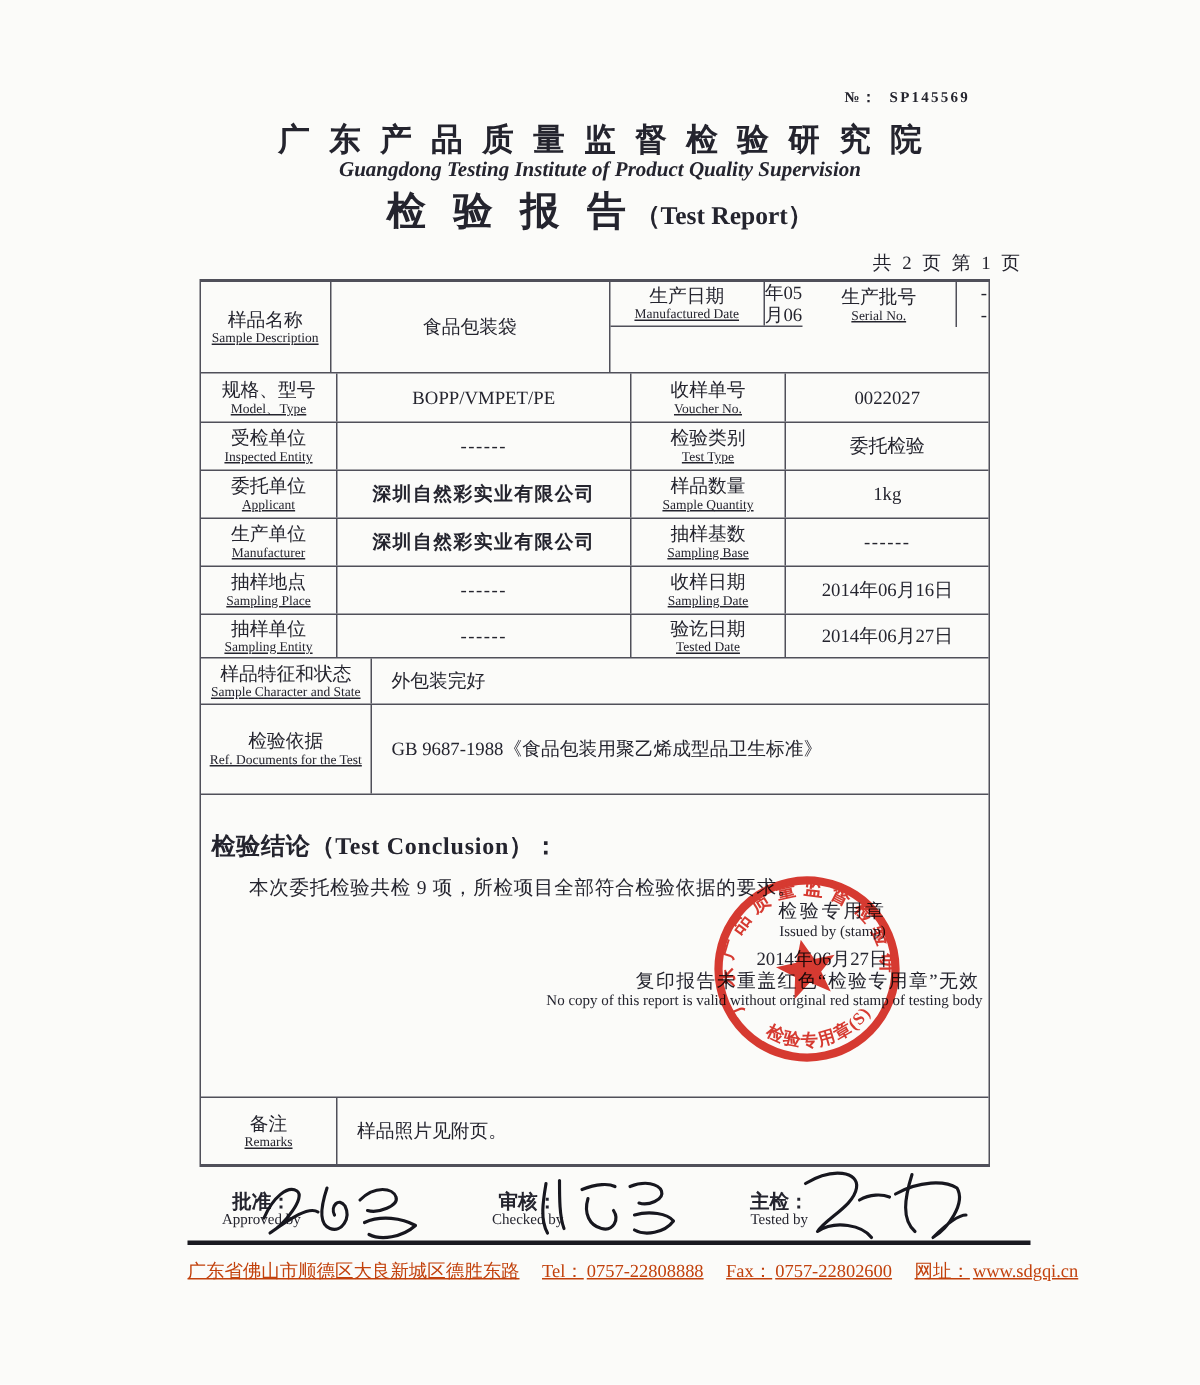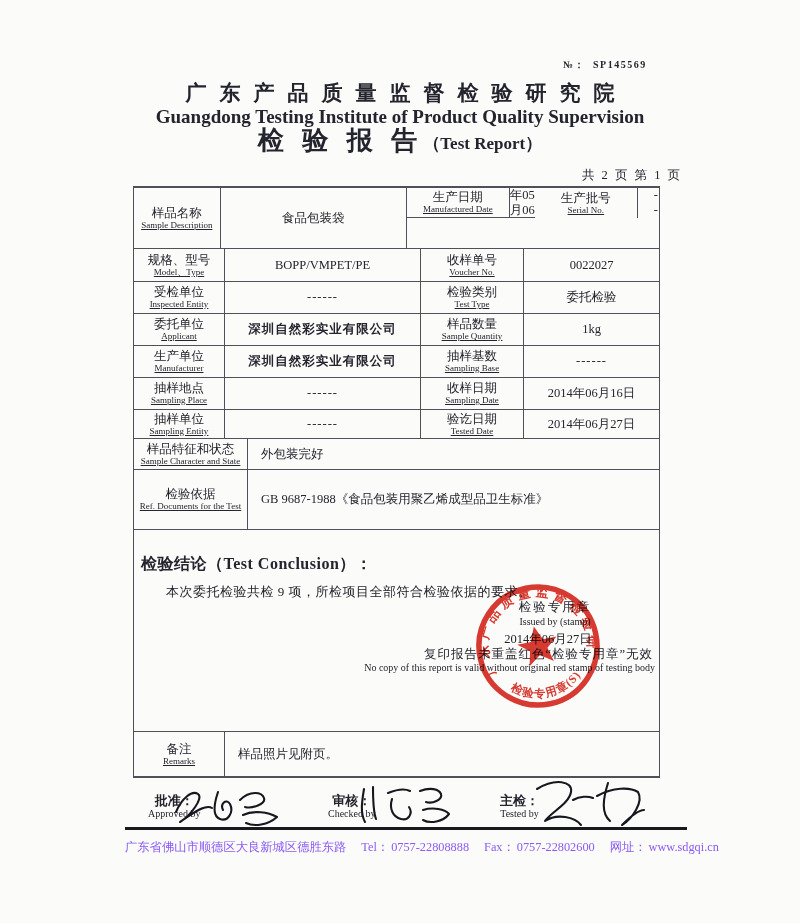--- a/index.html
+++ b/index.html
@@ -17,21 +17,21 @@
     overflow:hidden;
   }
   .abs{position:absolute;}
 
   
   .report-no{left:563px;top:58px;font-size:10px;font-weight:bold;letter-spacing:1px;}
   .report-no .no-val{margin-left:8px;letter-spacing:1.5px;}
   .institute-cn{left:0;top:79px;width:800px;text-align:center;
     font-size:21px;font-weight:bold;letter-spacing:13px;text-indent:13px;}
   .institute-en{left:0;top:106px;width:800px;text-align:center;
-    font-size:19px;font-weight:bold;}
+    font-size:14px;font-weight:bold;font-style:italic;}
   .report-title{left:0;top:123px;width:800px;text-align:center;font-weight:bold;}
   .report-title .t-cn{font-size:26px;letter-spacing:6px;}
   .report-title .t-en{font-size:17px;}
   .page-info{right:118px;top:167px;font-size:12.5px;letter-spacing:2px;}
 
   
   .tbl{
     left:133px;top:186px;width:527px;
     border:1px solid var(--bd);
     border-top-width:2px;border-bottom-width:2px;
@@ -77,21 +77,21 @@
   .stamp{left:463px;top:571px;width:150px;height:150px;mix-blend-mode:multiply;opacity:.9;}
 
   
   .sign-label{text-align:center;}
   .sign-label .s-cn{font-size:13px;font-weight:bold;line-height:15px;}
   .sign-label .s-en{font-size:10px;line-height:12px;}
   .sig{stroke:#17171f;stroke-width:2.1;fill:none;stroke-linecap:round;stroke-linejoin:round;}
 
   
   .footer-rule{left:125px;top:827px;width:562px;height:3px;background:#191920;}
-  .footer{left:125px;top:839px;width:660px;font-size:12.3px;color:#8b5cf6;white-space:nowrap;}
+  .footer{left:125px;top:839px;width:660px;font-size:12.3px;color:#c2410c;white-space:nowrap;text-decoration:underline;}
   .footer span{margin-right:15px;}
   .footer span:last-child{margin-right:0;}
   .footer .fl{margin-right:2px;}
 </style>
 </head>
 <body>
 
 <div class="abs report-no">
   <span>№：</span><span class="no-val">SP145569</span>
 </div>

